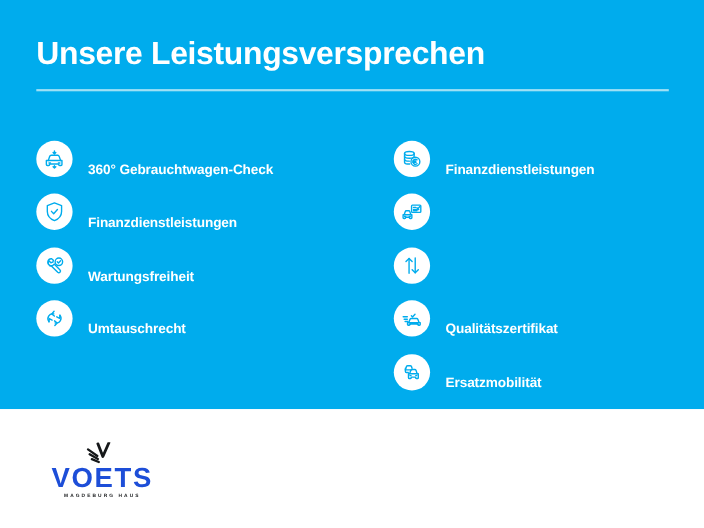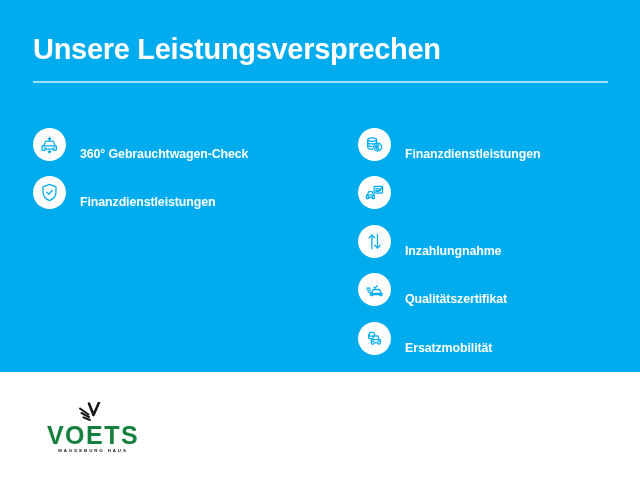--- a/index.html
+++ b/index.html
@@ -127,21 +127,21 @@
   .voets-mark {
     width: 34px;
     height: 20px;
     margin: 0 auto 1px auto;
     display: block;
   }
   .voets-wordmark {
     font-size: 25px;
     font-weight: bold;
     letter-spacing: 1.5px;
-    color: #15803d;
+    color: #1d4ed8;
     line-height: 24px;
     font-family: "Liberation Sans", "DejaVu Sans", sans-serif;
   }
   .voets-sub {
     font-size: 4.4px;
     letter-spacing: 1.9px;
     font-weight: bold;
     color: #16181A;
     line-height: 8px;
   }
@@ -177,21 +177,44 @@
         <div class="benefit">
           <span class="benefit-icon">
             <svg viewBox="0 0 24 24">
               <path d="M12 2.8 4.6 5.6v6.1c0 4.4 3 7.7 7.4 9.5 4.4-1.8 7.4-5.1 7.4-9.5V5.6z"></path>
               <path d="M8.9 11.6 11.2 14l3.9-4.3"></path>
             </svg>
           </span>
           <span class="benefit-label">Finanzdienstleistungen</span>
         </div>
 
-
+        <div class="benefit">
+          <span class="benefit-icon">
+            <svg viewBox="0 0 24 24">
+              <path d="M9.1 4.8a3.6 3.6 0 1 0 2.6 5.6l6.1 6.1a1.7 1.7 0 0 1-2.4 2.4l-6.1-6.1A3.6 3.6 0 0 1 6.3 7l2 2 2-0.6 0.6-2z"></path>
+              <circle cx="16.6" cy="8" r="3.9"></circle>
+              <path d="m14.9 8 1.3 1.3 2.2-2.4"></path>
+            </svg>
+          </span>
+          <span class="benefit-label">Wartungsfreiheit</span>
+        </div>
+
+        <div class="benefit">
+          <span class="benefit-icon">
+            <svg viewBox="0 0 24 24">
+              <path d="M11.3 7.3a5 5 0 0 0-4.9 8.1"></path>
+              <path d="M11.6 4.6 9.2 7.3l2.7 2.2"></path>
+              <path d="M12.7 16.7a5 5 0 0 0 4.9-8.1"></path>
+              <path d="M12.4 19.4l2.4-2.7-2.7-2.2"></path>
+              <path d="M6.3 15.4l0.3-3.3 3 1.6"></path>
+              <path d="M17.7 8.6l-0.3 3.3-3-1.6"></path>
+            </svg>
+          </span>
+          <span class="benefit-label">Umtauschrecht</span>
+        </div>
 
       </div>
 
       <div class="col col-right">
 
         <div class="benefit">
           <span class="benefit-icon">
             <svg viewBox="0 0 24 24">
               <ellipse cx="9.3" cy="6.3" rx="5" ry="2"></ellipse>
               <path d="M4.3 6.3v3c0 1.1 2.2 2 5 2s5-0.9 5-2v-3"></path>
@@ -220,21 +243,20 @@
 
         <div class="benefit">
           <span class="benefit-icon">
             <svg viewBox="0 0 24 24">
               <path d="M9 20V4.6"></path>
               <path d="m5.8 7.8 3.2-3.2 3.2 3.2"></path>
               <path d="M15.4 4v15.4"></path>
               <path d="m12.2 16.2 3.2 3.2 3.2-3.2"></path>
             </svg>
           </span>
-          <span class="benefit-label">Inzahlungnahme</span>
         </div>
 
         <div class="benefit">
           <span class="benefit-icon">
             <svg viewBox="0 0 24 24">
               <path d="M7.4 16.3h13.2v1.9a0.8 0.8 0 0 1-0.8 0.8h-0.9a0.8 0.8 0 0 1-0.8-0.8v-0.4h-8.2v0.4a0.8 0.8 0 0 1-0.8 0.8h-0.9a0.8 0.8 0 0 1-0.8-0.8z"></path>
               <path d="M8.7 16.3l1.3-3.4a1.4 1.4 0 0 1 1.3-0.9h5.5a1.4 1.4 0 0 1 1.3 0.9l1.3 3.4"></path>
               <path d="M9.2 17.9h1.2M17.6 17.9h1.2"></path>
               <path d="M7.2 10.3H2.9M7.2 12.8H3.9M7.8 15.1H4.9"></path>
               <path d="m11.4 9.3 1.2 1.2 2.6-2.9"></path>

